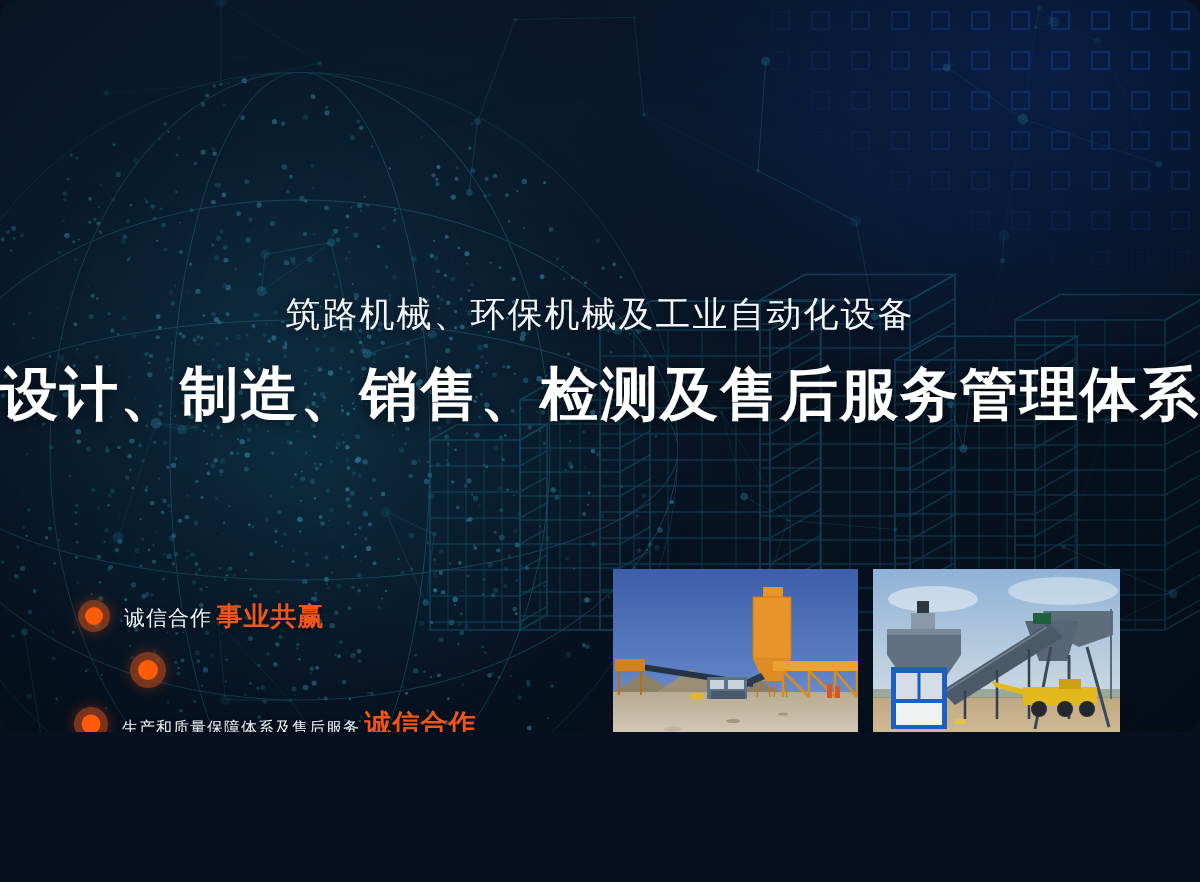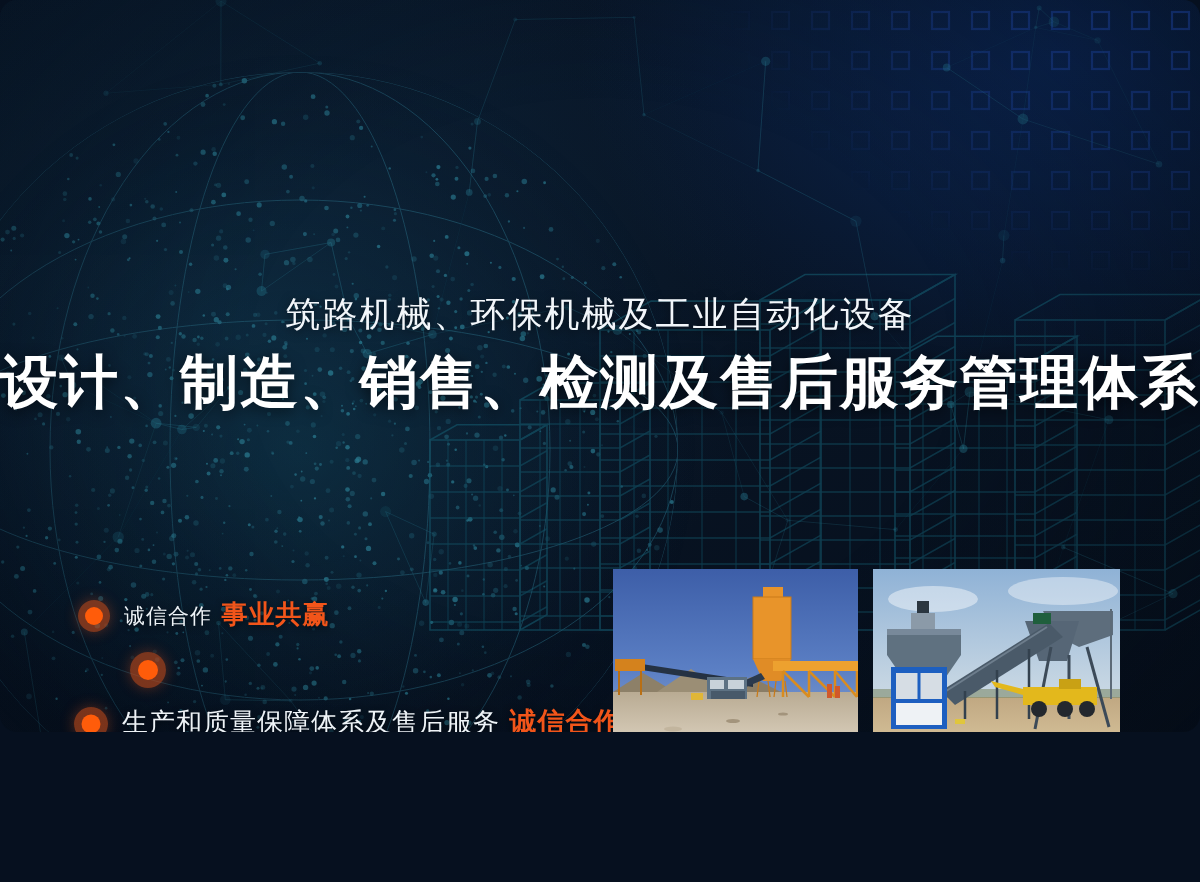--- a/index.html
+++ b/index.html
@@ -35,21 +35,21 @@
   .copy{position:absolute;left:0;right:0;top:296px;text-align:center;}
   .subtitle{
     color:#f2f6fa;
     font-size:35px;
     letter-spacing:2px;
     line-height:1;
     font-weight:400;
     text-shadow:0 2px 10px rgba(0,0,0,.55);
   }
   .headline{
-    margin-top:22px;
+    margin-top:34px;
     color:#ffffff;
     font-size:58px;
     font-weight:bold;
     letter-spacing:2px;
     line-height:1;
     text-shadow:0 3px 14px rgba(0,0,0,.6);
   }
 
   
   .bullets{position:absolute;left:78px;top:592px;width:520px;}
@@ -69,32 +69,32 @@
     background:#ff5c0a;
     left:50%;top:50%;transform:translate(-50%,-50%);
   }
   .d1{width:32px;height:32px;}
   .d1::after{width:18px;height:18px;}
   .d2{width:36px;height:36px;}
   .d2::after{width:20px;height:20px;}
   .d3{width:34px;height:34px;}
   .d3::after{width:19px;height:19px;}
 
-  .btext{margin-left:14px;white-space:nowrap;line-height:1;font-family:Liberation Mono, monospace;}
+  .btext{margin-left:14px;white-space:nowrap;line-height:1;}
   .bplain{
     color:#eef3f7;font-size:21px;letter-spacing:1px;
     text-shadow:0 2px 7px rgba(0,0,0,.6);
   }
   .bhl{
     color:#f2551a;font-weight:bold;font-size:26px;letter-spacing:1px;
     text-shadow:0 2px 7px rgba(0,0,0,.55);
   }
   .r2 .bplain{font-size:22px;}
   .r2 .bhl{font-size:28px;}
-  .r3 .bplain{font-size:26px;}
+  .r3 .bplain{font-size:16px;}
   .r3 .bhl{font-size:27px;}
 
   
   .photo{position:absolute;overflow:hidden;background:#203050;}
   .photo-left{left:613px;top:569px;width:245px;height:183px;}
   .photo-right{left:873px;top:569px;width:247px;height:183px;}
   .ph-svg{display:block;width:100%;height:100%;}
 </style>
 </head>
 <body>

